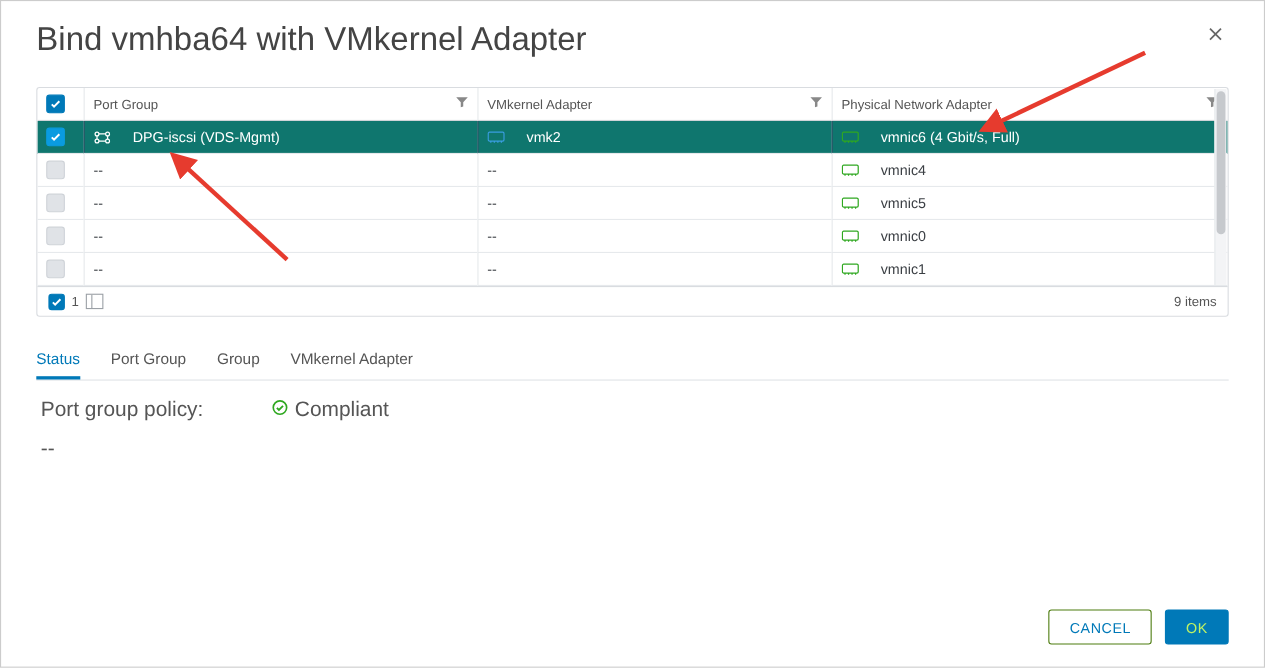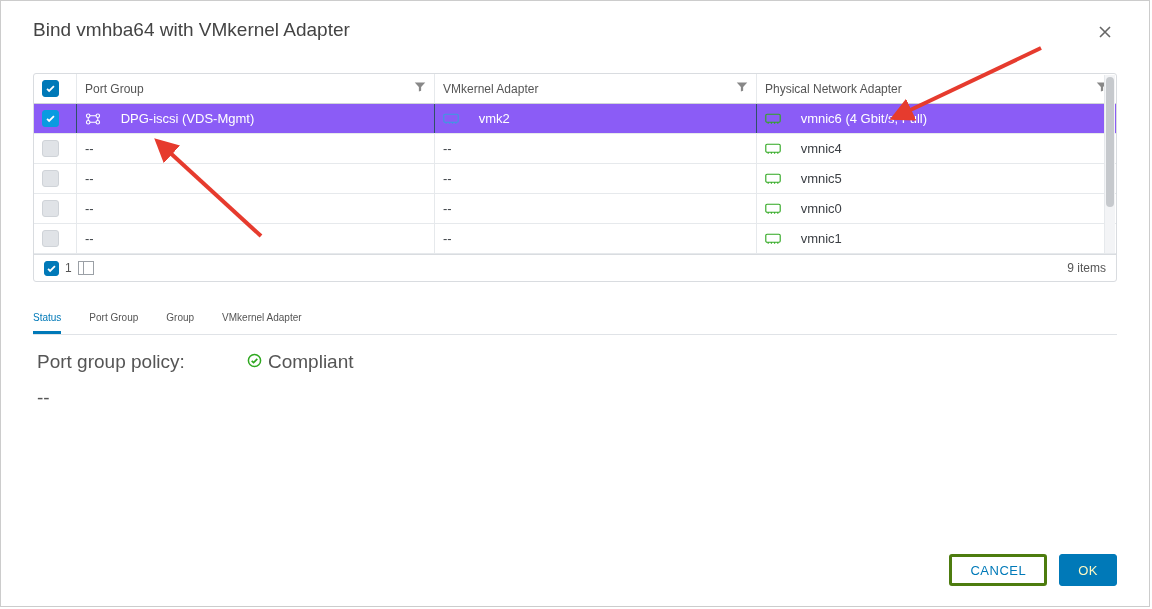--- a/index.html
+++ b/index.html
@@ -1,61 +1,61 @@
 <!DOCTYPE html>
 <html><head>
 <meta charset="utf-8">
 <style>
   html,body{margin:0;padding:0;height:100%;font-family:"Helvetica Neue",Arial,sans-serif;font-size:13px;color:#3b3f44;background:#fff}
   .modal{border:1px solid #ccc;width:1150px;height:607px;box-sizing:border-box;padding:18px 32px 20px 32px;position:relative;display:flex;flex-direction:column}
   .modal-header{display:flex;align-items:flex-start;justify-content:space-between;margin-bottom:26px}
-  .modal-title{font-size:19px;font-weight:400;color:#444}
+  .modal-title{font-size:30px;font-weight:400;color:#444}
   .close-btn{font-size:20px;color:#666;cursor:pointer;padding:4px;line-height:1}
   .table-wrap{border:1px solid #d9dce0;border-radius:3px;position:relative}
   .table-scroll{max-height:180px;overflow:hidden}
   table{width:100%;border-collapse:collapse;table-layout:fixed}
   th,td{text-align:left;padding:0;height:29px;border-bottom:1px solid #e6e9ec;font-weight:400}
   th{font-size:12px;color:#555;border-bottom:1px solid #d0d4d8}
   th .th-inner,td .td-inner{display:flex;align-items:center;height:29px;padding:0 8px;gap:8px}
   th:not(:first-child) .th-inner,td:not(:first-child) .td-inner{border-left:1px solid #e6e9ec}
   th .th-inner{justify-content:space-between}
   .col-check{width:42px}
   .col-port{width:358px}
   .col-vmk{width:322px}
   .col-pna{width:auto}
   .chk{width:15px;height:15px;border:1px solid #b9bec3;border-radius:3px;display:inline-flex;align-items:center;justify-content:center;background:#fff;cursor:pointer}
   .chk.on{background:#0079b8;border-color:#0079b8;color:#fff}
   .chk.dis{background:#e0e3e7;border-color:#cfd3d8}
   .chk svg{width:11px;height:11px}
   .filter-icon{color:#888;cursor:pointer}
-  tr.sel td{background:#8b5cf6;color:#fff}
+  tr.sel td{background:#0f766e;color:#fff}
   tr.sel .td-inner{border-left-color:#2f5166}
   tr.sel .chk.on{background:#0a9be0;border-color:#0a9be0}
   .ic{display:inline-flex;align-items:center;justify-content:center;width:16px;height:14px}
   .ic-port svg,.ic-vmk svg,.ic-pna svg{width:16px;height:14px}
   .ic-pna{color:#2fa820}
   .ic-vmk{color:#3a9de0}
   .table-footer{display:flex;align-items:center;justify-content:space-between;height:26px;padding:0 10px;font-size:12px;color:#555;border-top:1px solid #d9dce0}
   .sel-count{display:flex;align-items:center;gap:6px}
   .colsel{width:14px;height:12px;border:1px solid #9ba0a6;display:inline-block;position:relative;cursor:pointer}
   .colsel::before{content:"";position:absolute;left:4px;top:0;bottom:0;width:1px;background:#9ba0a6}
   .vscroll{position:absolute;top:1px;right:1px;bottom:28px;width:10px;background:#f3f4f6;border-left:1px solid #e6e9ec}
   .vscroll .thumb{position:absolute;left:1px;right:1px;top:2px;height:130px;background:#c6c9cd;border-radius:4px}
   .tabs{display:flex;gap:28px;border-bottom:1px solid #e0e3e7;margin-top:22px}
-  .tab{padding:8px 0;font-size:10px;color:#555;cursor:pointer;border-bottom:3px solid transparent}
+  .tab{padding:8px 0;font-size:14px;color:#555;cursor:pointer;border-bottom:3px solid transparent}
   .tab.active{color:#0079b8;border-bottom-color:#0079b8}
   .details{padding:16px 4px;font-size:19px;color:#555}
   .kv{display:flex;margin-bottom:14px}
   .kv .k{width:210px}
   .kv .v{display:flex;align-items:center;gap:6px}
   .ok-circ{color:#2fa820}
   .footer{margin-top:auto;display:flex;justify-content:flex-end;gap:12px}
   .btn{height:32px;padding:0 18px;border-radius:3px;font-size:13px;letter-spacing:.5px;cursor:pointer;display:inline-flex;align-items:center}
-  .btn-sec{background:#fff;border:3px solid #4d7c0f;color:#0079b8}
-  .btn-pri{background:#0079b8;border:1px solid #0079b8;color:#fef9c3}
+  .btn-sec{background:#fff;border:1px solid #4d7c0f;color:#0079b8}
+  .btn-pri{background:#0079b8;border:1px solid #0079b8;color:#bef264}
   .arrow{position:absolute;pointer-events:none}
   .arrow svg{overflow:visible}
 </style>
 </head>
 <body>
 
 <div class="modal">
   <div class="modal-header">
     <div class="modal-title">Bind vmhba64 with VMkernel Adapter</div>
     <div class="close-btn">

